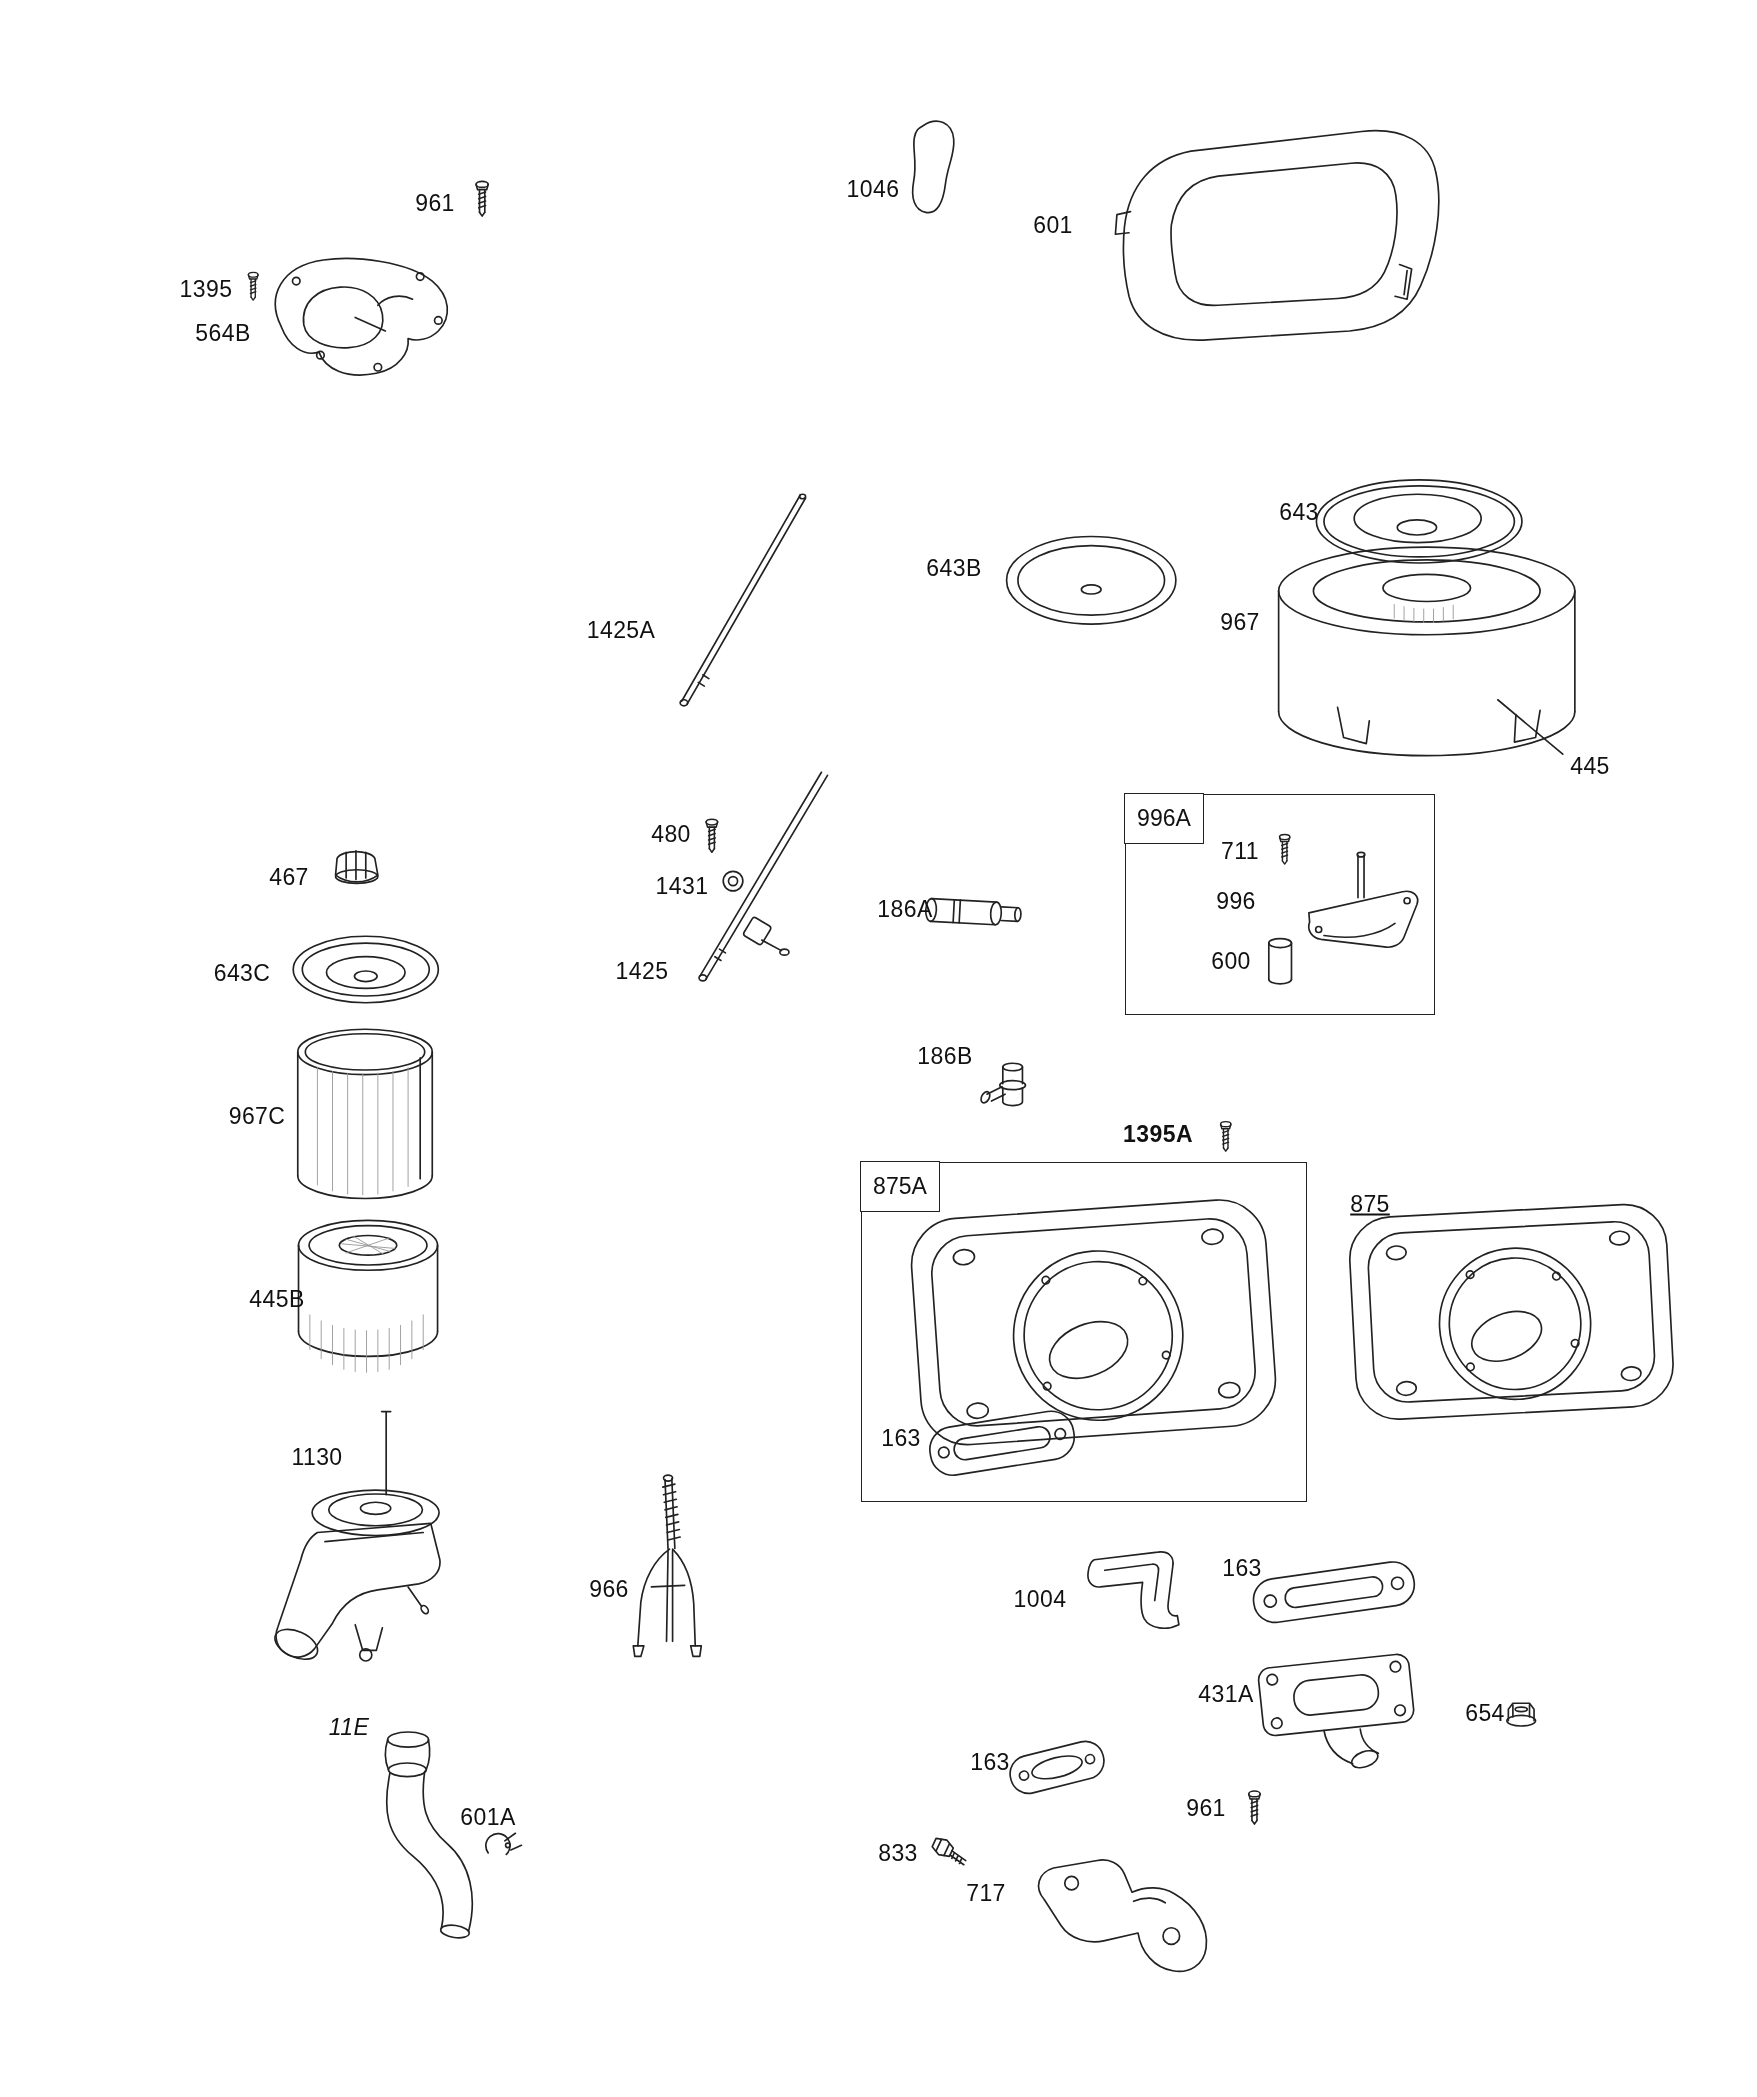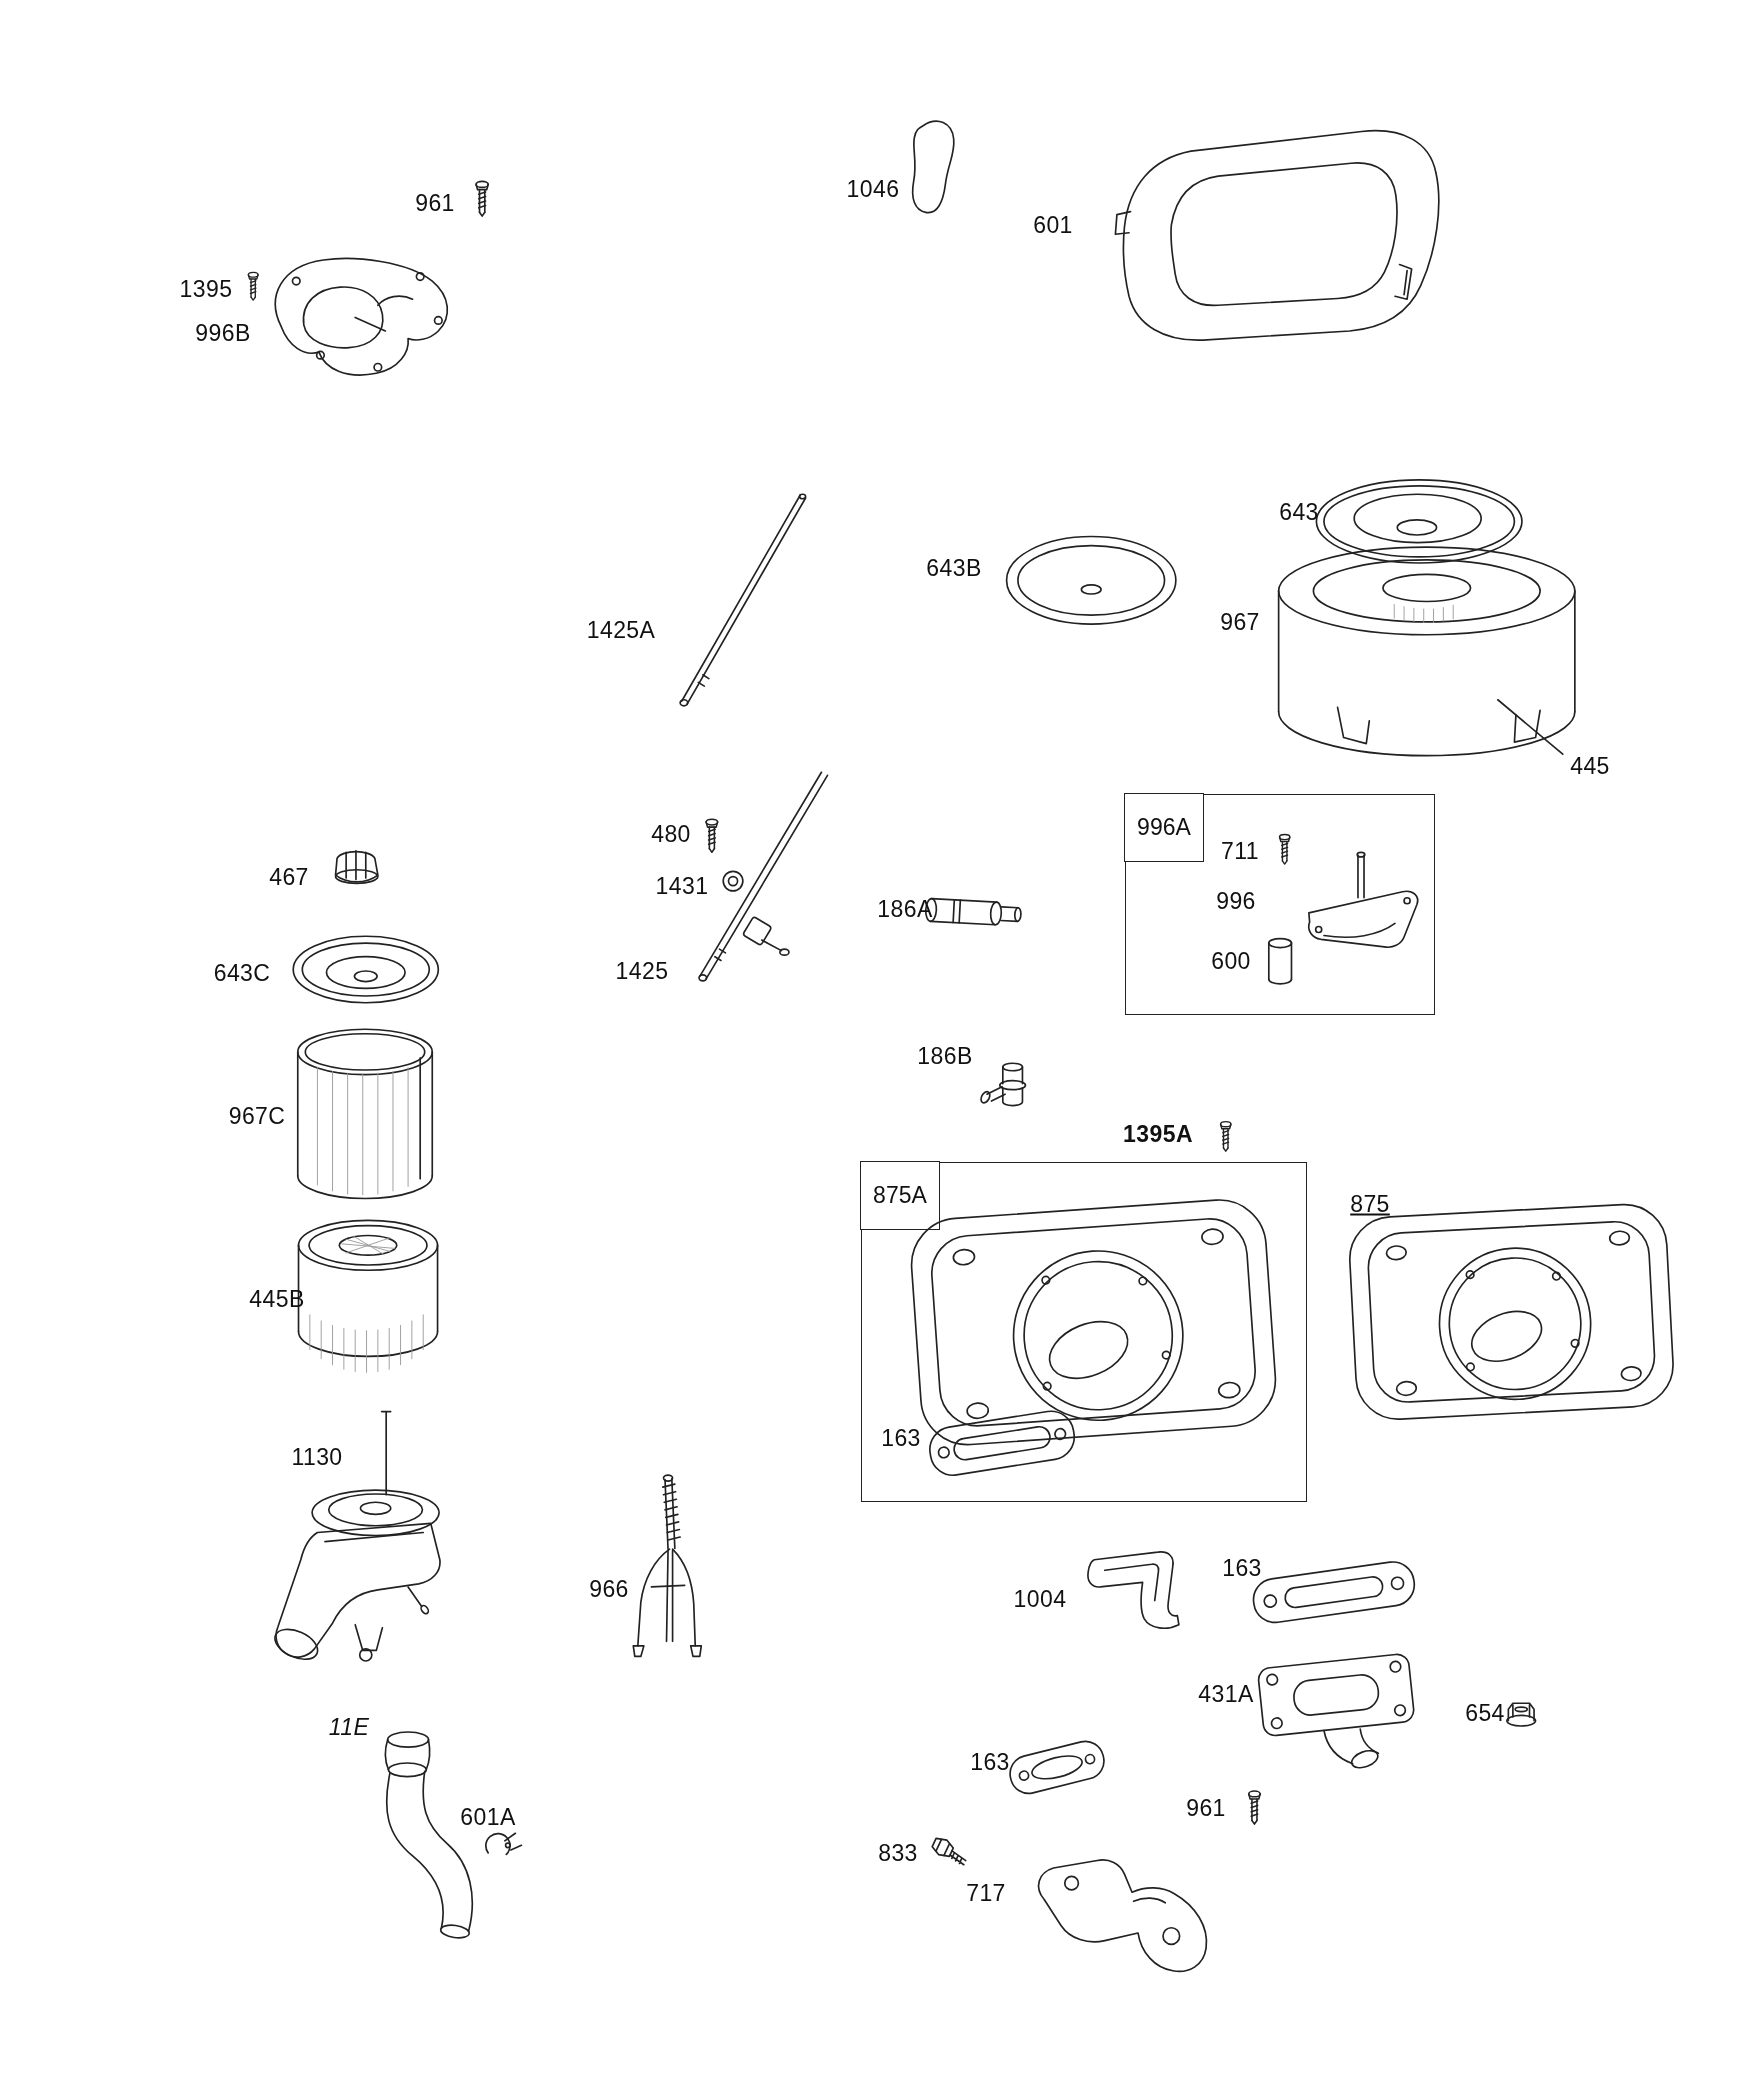--- a/index.html
+++ b/index.html
@@ -18,38 +18,38 @@
   .layer { position:absolute; left:0; top:0; width:100%; height:100%; }
   .part-label {
     position:absolute; transform:translate(-50%,-50%);
     font-size:23px; color:var(--label); white-space:nowrap; z-index:3;
     letter-spacing:0.4px;
   }
   .group-box { position:absolute; border:1.9px solid var(--line); z-index:0; background:transparent; }
   .group-tag {
     position:absolute; top:-1.9px; left:-1.9px;
     border:1.9px solid var(--line); background:var(--bg);
-    padding:20px 12px; font-size:23px; color:var(--label); z-index:2;
+    padding:11px 12px; font-size:23px; color:var(--label); z-index:2;
   }
 </style>
 </head>
 <body>
 
 <div id="stage">
 
   <div class="layer">
       <div class="group-box" style="left: 1125px; top: 794px; width: 308px; height: 219px;">
         <span class="group-tag">996A</span>
       </div>
       <div class="group-box" style="left: 861px; top: 1162px; width: 444px; height: 338px;">
         <span class="group-tag">875A</span>
       </div>
       <div class="part-label" style="left: 435px; top: 203px;">961</div>
       <div class="part-label" style="left: 206px; top: 289px;">1395</div>
-      <div class="part-label" style="left: 223px; top: 333px;">996B</div>
+      <div class="part-label" style="left: 223px; top: 333px;">564B</div>
       <div class="part-label" style="left: 873px; top: 189px;">1046</div>
       <div class="part-label" style="left: 1053px; top: 225px;">601</div>
       <div class="part-label" style="left: 1299px; top: 512px;">643</div>
       <div class="part-label" style="left: 954px; top: 568px;">643B</div>
       <div class="part-label" style="left: 621px; top: 630px;">1425A</div>
       <div class="part-label" style="left: 1240px; top: 622px;">967</div>
       <div class="part-label" style="left: 1590px; top: 766px;">445</div>
       <div class="part-label" style="left: 1240px; top: 851px;">711</div>
       <div class="part-label" style="left: 1236px; top: 901px;">996</div>
       <div class="part-label" style="left: 1231px; top: 961px;">600</div>

